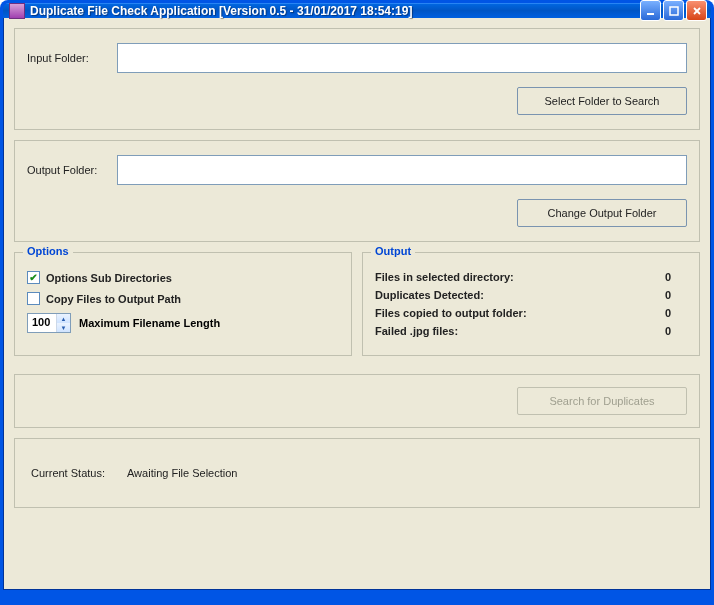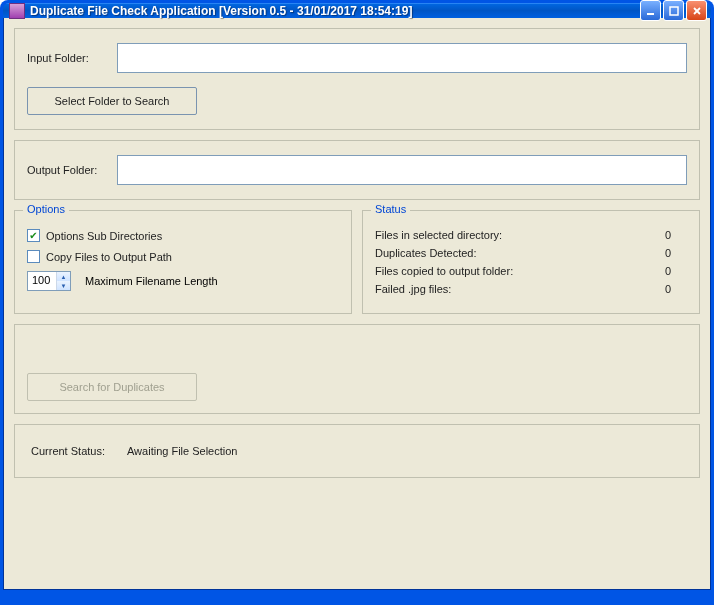--- a/index.html
+++ b/index.html
@@ -83,45 +83,45 @@
     color: #222;
   }
   .text-input {
     flex: 1;
     height: 30px;
     border: 1px solid #7f9db9;
     background: #fff;
   }
   .center-btn-row {
     display: flex;
-    justify-content: flex-start;
+    justify-content: flex-end;
     margin-top: 14px;
   }
   .btn {
     min-width: 170px;
     height: 28px;
     border: 1px solid #7a94b0;
     background: #ECE9D8;
     color: #222;
     font-family: Tahoma, sans-serif;
     font-size: 11px;
     padding: 0 18px;
     border-radius: 2px;
     cursor: pointer;
   }
   .btn.disabled {
     color: #a0a090;
     border-color: #c0c0b0;
     cursor: default;
-    margin-top: 36px;
   }
   .two-col {
     display: flex;
     gap: 10px;
-    margin-bottom: 10px;
+    margin-bottom: 18px;
+    font-weight: bold;
   }
   .groupbox {
     border: 1px solid #c0c0b0;
     padding: 18px 12px 12px 12px;
     position: relative;
     background: #ECE9D8;
     flex: 1;
   }
   .groupbox .legend {
     position: absolute;
@@ -143,21 +143,21 @@
     width: 13px; height: 13px;
     border: 1px solid #5b8bbd;
     background: #fff;
     display: flex;
     align-items: center;
     justify-content: center;
     font-size: 10px;
     color: #1a8c1a;
     line-height: 1;
   }
-  .spinner-row { display: flex; align-items: center; gap: 14px; }
+  .spinner-row { display: flex; align-items: center; gap: 8px; }
   .spinner {
     width: 44px; height: 20px;
     border: 1px solid #7f9db9;
     background: #fff;
     display: flex;
     align-items: stretch;
   }
   .spinner .val { flex:1; padding: 2px 4px; font-size:11px; }
   .spinner .arrows {
     width: 14px;
@@ -173,21 +173,21 @@
     font-size:6px;
     background:linear-gradient(to bottom,#eaf3ff,#cfe3ff);
     color:#2a5fb0;
   }
   .res-table .r {
     display:flex;
     margin-bottom:6px;
   }
   .res-table .k { flex:1; text-align:left; color:#222; padding-right:10px; }
   .res-table .v { width:22px; text-align:left; color:#222; }
-  .status-panel { padding:20px 16px; }
+  .status-panel { padding:28px 16px; }
   .status-line { color:#222; display:flex; gap:22px; }
 </style>
 </head>
 <body>
 
 <div class="window">
   <div class="titlebar">
     <span class="app-icon"></span>
     <span class="title-text">Duplicate File Check Application [Version 0.5 - 31/01/2017 18:54:19]</span>
     <div class="win-controls">
@@ -220,20 +220,23 @@
       <div class="center-btn-row">
         <button class="btn">Select Folder to Search</button>
       </div>
     </div>
 
     <div class="panel">
       <div class="row">
         <span class="lbl">Output Folder:</span>
         <div class="text-input"></div>
       </div>
+      <div class="center-btn-row">
+        <button class="btn">Change Output Folder</button>
+      </div>
     </div>
 
     <div class="two-col">
       <div class="groupbox">
         <span class="legend">Options</span>
         <div class="chk-row">
           <span class="checkbox">✔</span>
           <span>Options Sub Directories</span>
         </div>
         <div class="chk-row">
@@ -246,21 +249,21 @@
             <span class="arrows">
               <span class="arrow">▲</span>
               <span class="arrow">▼</span>
             </span>
           </div>
           <span>Maximum Filename Length</span>
         </div>
       </div>
 
       <div class="groupbox">
-        <span class="legend">Status</span>
+        <span class="legend">Output</span>
         <div class="res-table">
           <div class="r">
             <span class="k">Files in selected directory:</span>
             <span class="v">0</span>
           </div>
           <div class="r">
             <span class="k">Duplicates Detected:</span>
             <span class="v">0</span>
           </div>
           <div class="r">

